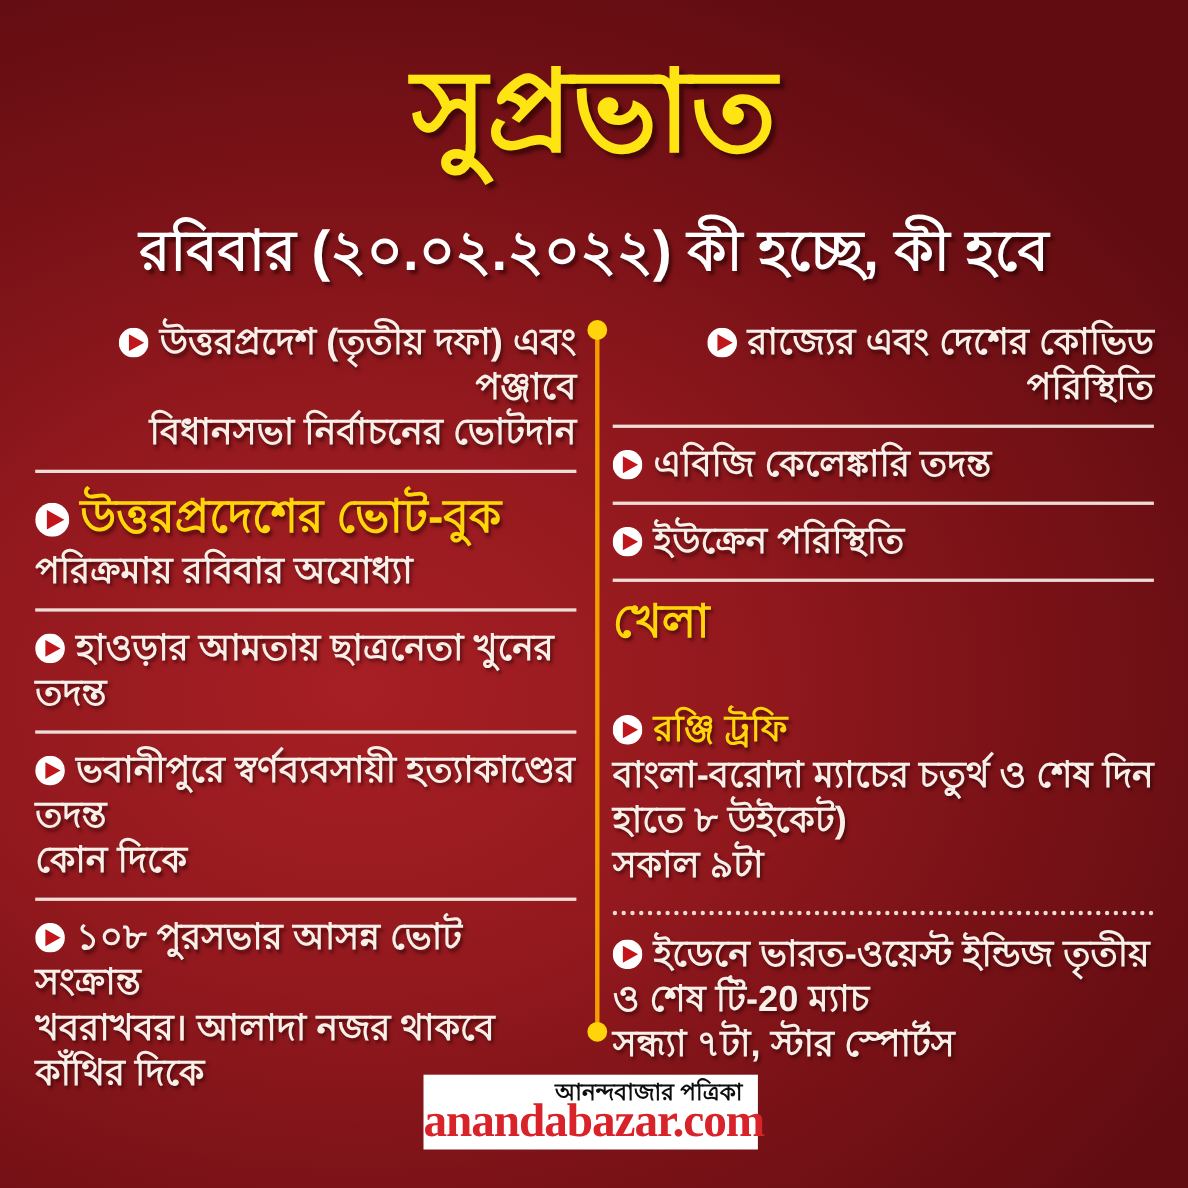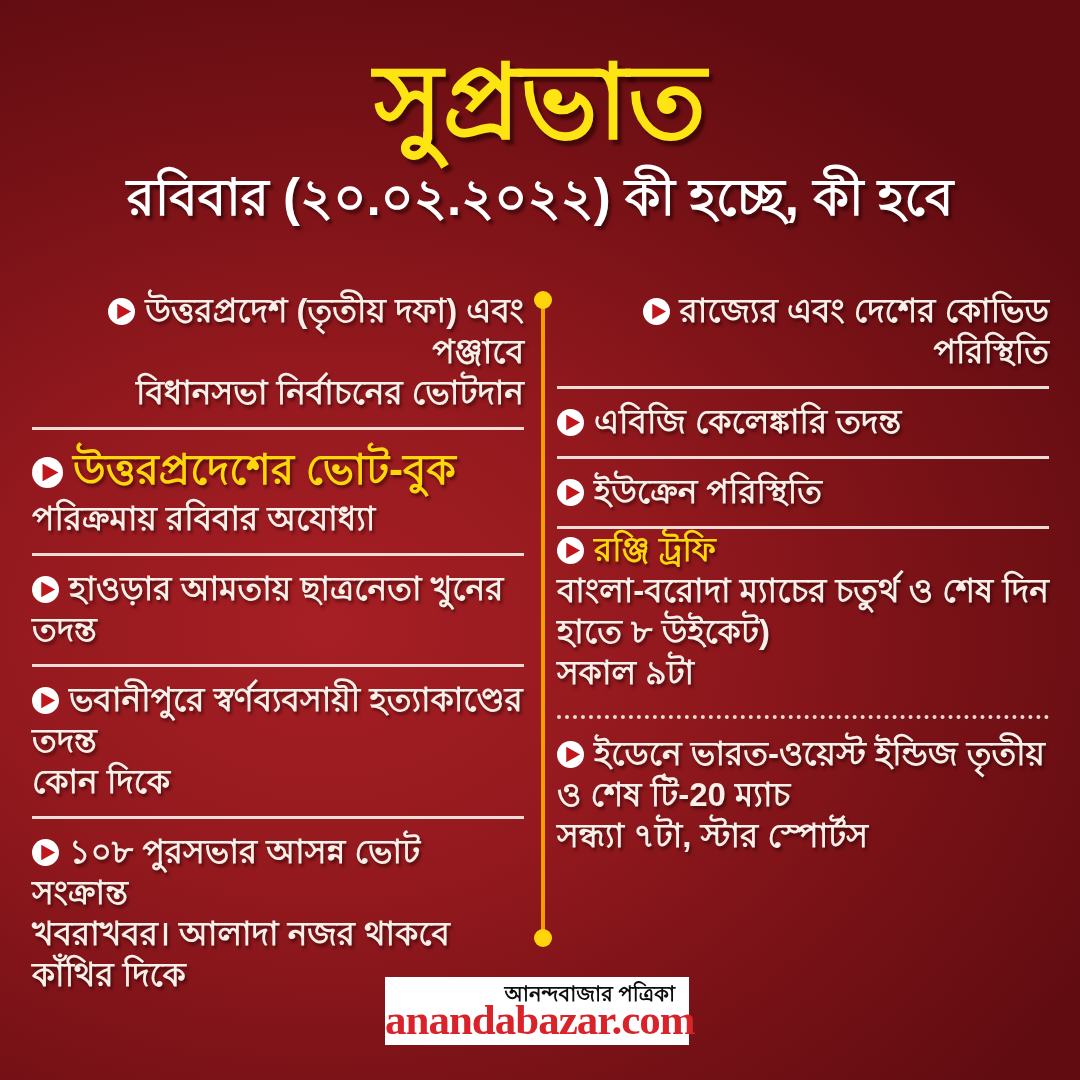--- a/index.html
+++ b/index.html
@@ -9,21 +9,21 @@
       radial-gradient(ellipse 900px 700px at 30% 58%, #a61f24 0%, #93191e 38%, #791217 68%, #600c11 100%);
     font-family:"Liberation Sans","DejaVu Sans",sans-serif;
     font-weight:bold;
   }
   .title{
     position:absolute;top:42px;left:0;width:100%;text-align:center;
     font-size:104px;line-height:120px;color:#ffe414;
     text-shadow:4px 5px 3px rgba(30,0,0,0.55);
   }
   .subtitle{
-    position:absolute;top:168px;left:0;width:100%;text-align:center;
+    position:absolute;top:198px;left:0;width:100%;text-align:center;
     font-size:51px;line-height:60px;color:#ffffff;
     text-shadow:3px 4px 3px rgba(30,0,0,0.55);
   }
   .col{position:absolute;top:288px;width:492px;}
   .col.left{left:32px;}
   .col.right{left:557px;}
   .item{padding:12px 0 14px;}
   .col .item:first-child{padding-top:2px;text-align:right;}
   .line{
     font-size:33px;line-height:41px;color:#f8efe8;
@@ -147,22 +147,23 @@
     <div class="item">
       <div class="line">
         <span class="bullet"><svg viewBox="0 0 24 24">
               <circle cx="12" cy="12" r="12" fill="#ffffff"></circle>
               <path d="M8.2 5.2 L20.5 12 L8.2 18.8 Z" fill="#c0161c"></path>
             </svg></span><span>ইউক্রেন পরিস্থিতি</span>
       </div>
     </div>
     <div class="sep"></div>
 
+    <div class="line gold section-heading">খেলা</div>
 
-    <div class="item" style="padding-top:0;">
+    <div class="item" style="padding-top:0;margin-top:47px;">
       <div class="line">
         <span class="bullet"><svg viewBox="0 0 24 24">
               <circle cx="12" cy="12" r="12" fill="#ffffff"></circle>
               <path d="M8.2 5.2 L20.5 12 L8.2 18.8 Z" fill="#c0161c"></path>
             </svg></span><span class="gold">রঞ্জি ট্রফি</span>
       </div>
       <div class="line">বাংলা-বরোদা ম্যাচের চতুর্থ ও শেষ দিন</div>
       <div class="line">হাতে ৮ উইকেট)</div>
       <div class="line">সকাল ৯টা</div>
     </div>

